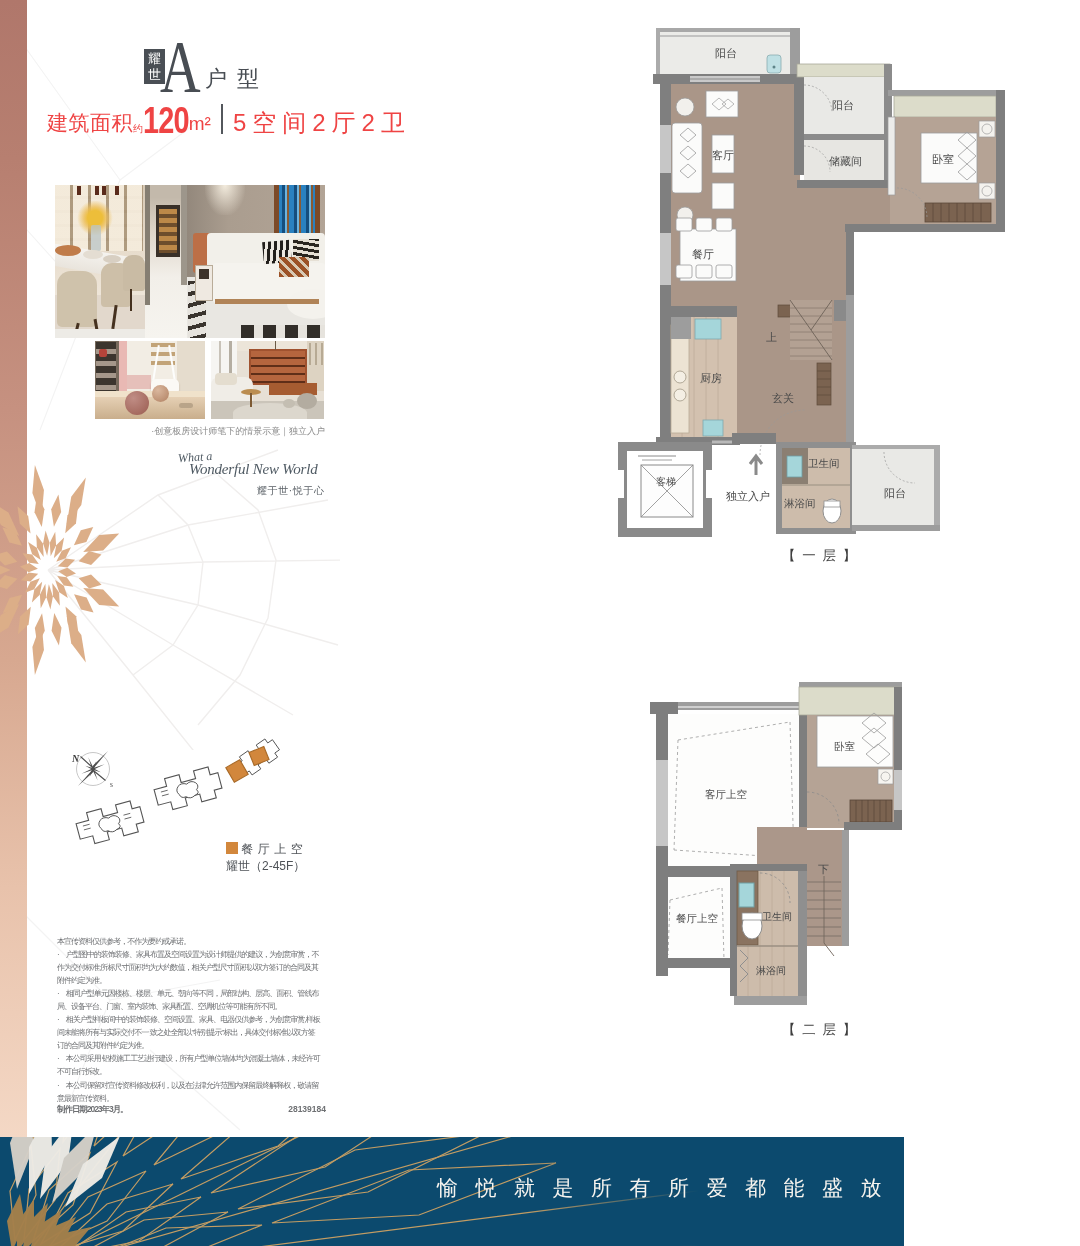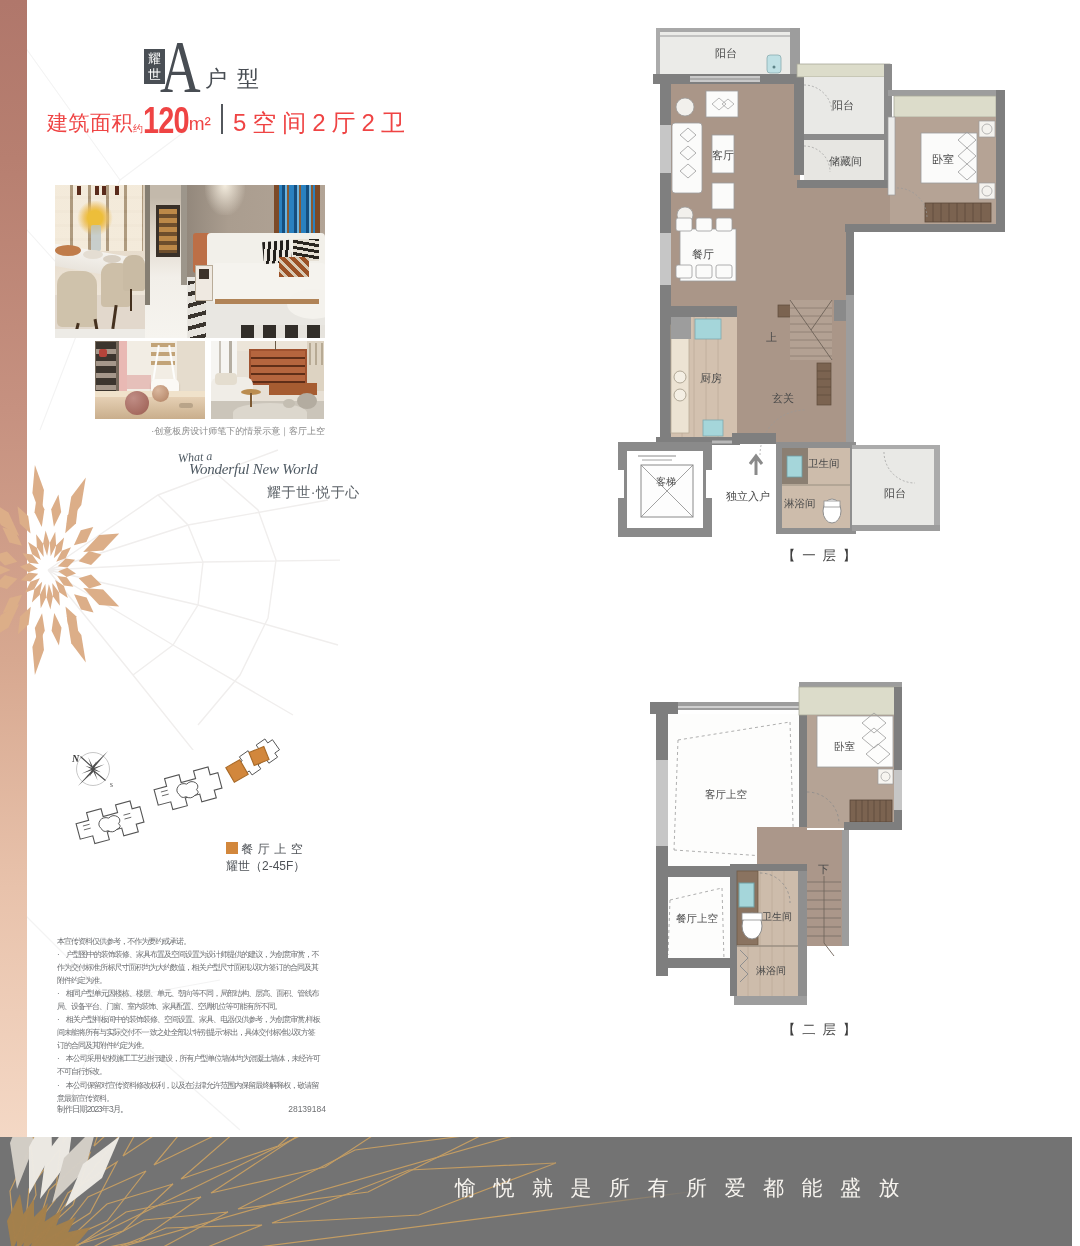--- a/index.html
+++ b/index.html
@@ -213,27 +213,27 @@
   <div class="abs" style="left:22px;top:62px;width:74px;height:16px;background:#dcd7cd;border-radius:50%/60% 60% 0 0;"></div>
 
   <div class="abs" style="left:30px;top:48px;width:20px;height:6px;background:#bb8d50;border-radius:50%;"></div>
   <div class="abs" style="left:39px;top:52px;width:2px;height:14px;background:#7d5a33;"></div>
 
   <div class="abs" style="left:86px;top:52px;width:20px;height:16px;background:#b3aca0;border-radius:50%;"></div>
 
   <div class="abs" style="left:72px;top:58px;width:12px;height:9px;background:#c4beb2;border-radius:50%;"></div>
 </div>
 
-<div class="abs" style="left:95px;top:425px;width:230px;text-align:right;font-size:9px;color:#8a8a8a;">·创意板房设计师笔下的情景示意｜客厅上空</div>
+<div class="abs" style="left:95px;top:425px;width:230px;text-align:right;font-size:9px;color:#8a8a8a;">·创意板房设计师笔下的情景示意｜独立入户</div>
 
 <div class="abs" style="left:178px;top:450px;font-family:'Liberation Serif',serif;font-style:italic;font-size:12px;color:#4f5a63;transform:rotate(-4deg);">What a</div>
 
 <div class="abs" style="left:189px;top:461px;font-family:'Liberation Serif',serif;font-style:italic;font-size:15px;color:#4f5a63;letter-spacing:-0.2px;">Wonderful New World</div>
 
-<div class="abs" style="left:267px;top:484px;font-size:14px;color:#5a6066;letter-spacing:0.6px;">耀于世·悦于心</div>
+<div class="abs" style="left:257px;top:484px;font-size:10px;color:#5a6066;letter-spacing:0.6px;">耀于世·悦于心</div>
 
 <svg class="abs" style="left:68px;top:745px;" width="52" height="50" viewBox="0 0 52 50">
   <circle cx="25" cy="24" r="16.5" fill="none" stroke="#c8c8c8" stroke-width="1"></circle>
   <g fill="#4d4d4d" stroke="none">
     <path d="M24.7 23.2 L36.6 19.3 L25.3 24.8 Z"></path>
     <path d="M24.2 23.6 L28.3 16.2 L25.8 24.4 Z"></path>
     <path d="M24.2 24.3 L20.3 12.4 L25.8 23.7 Z"></path>
     <path d="M24.6 24.8 L17.2 20.7 L25.4 23.2 Z"></path>
     <path d="M25.3 24.8 L13.4 28.7 L24.7 23.2 Z"></path>
     <path d="M25.8 24.4 L21.7 31.8 L24.2 23.6 Z"></path>
@@ -291,23 +291,23 @@
 局、设备平台、门窗、室内装饰、家具配置、空调机位等可能有所不同。<br>
 ·　相关户型样板间中的装饰装修、空间设置、家具、电器仅供参考，为创意审赏,样板<br>
 间未能将所有与实际交付不一 致之处全部以"特别提示"标出，具体交付标准以双方签<br>
 订的合同及其附件约定为准。<br>
 ·　本公司采用 铝模施工工艺进行建设，所有户型单位墙体均为混凝土墙体，未经许可<br>
 不可自行拆改。<br>
 ·　本公司保留对宣传资料修改权利，以及在法律允许范围内保留最终解释权，敬请留<br>
 意最新宣传资料。
 </div>
 
-<div class="abs" style="left:57px;top:1104px;width:269px;font-size:8.5px;letter-spacing:-1.05px;color:#6e7073;">制作日期2023年3月。<span style="float:right;letter-spacing:0;">28139184</span></div>
-
-<div class="abs" style="left:0;top:1137px;width:1072px;height:109px;background:#737373;overflow:hidden;text-align:right;">
+<div class="abs" style="left:57px;top:1104px;width:269px;font-size:8.5px;letter-spacing:-1.05px;color:#6e7073;font-weight:bold;">制作日期2023年3月。<span style="float:right;letter-spacing:0;">28139184</span></div>
+
+<div class="abs" style="left:0;top:1137px;width:904px;height:109px;background:#0c4a6e;overflow:hidden;">
 
   <svg class="abs" style="left:0;top:0;" width="700" height="109" viewBox="0 0 700 109">
     <defs>
       <linearGradient id="bandfade" x1="0" y1="0" x2="1" y2="0">
         <stop offset="0.75" stop-color="#fff" stop-opacity="1"></stop>
         <stop offset="1" stop-color="#fff" stop-opacity="0"></stop>
       </linearGradient>
       <mask id="bfm">
           <rect x="0" y="0" width="700" height="109" fill="url(#bandfade)"></rect>
         </mask>

